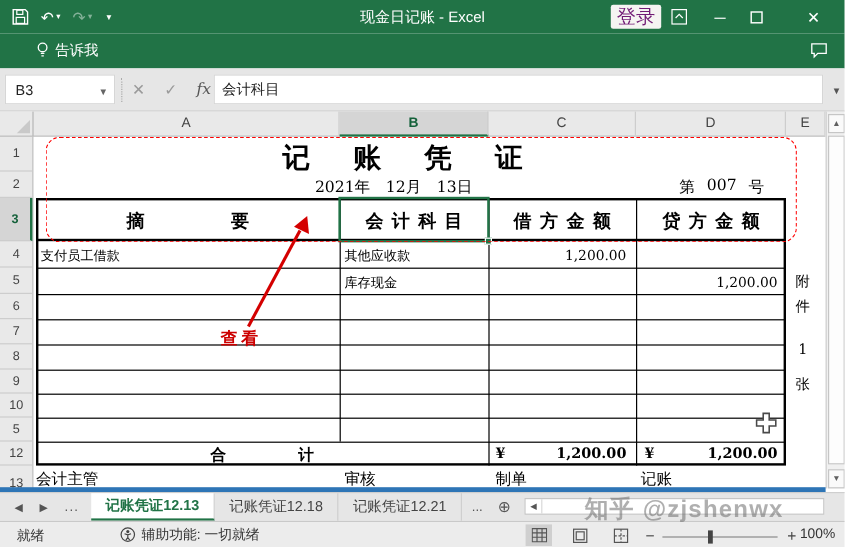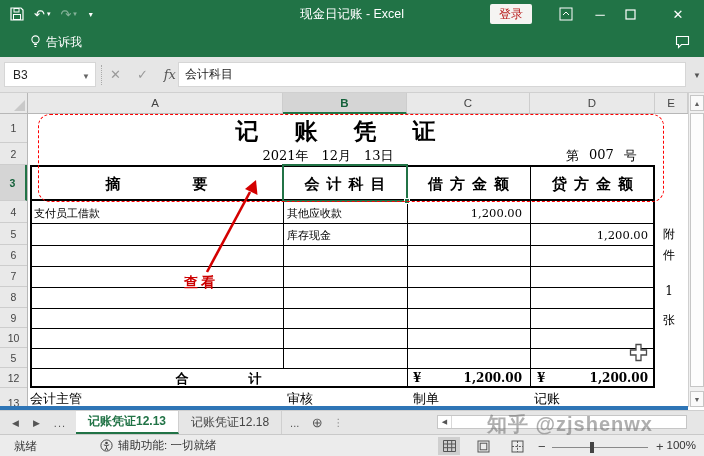--- a/index.html
+++ b/index.html
@@ -7,21 +7,21 @@
   body { font-family:"Liberation Sans", sans-serif; }
   .app { position:relative; width:704px; height:456px; background:#fff; overflow:hidden; }
 
   
   .titlebar { position:absolute; left:0; top:0; width:704px; height:28px; background:#217346; color:#fff; }
   .qat { position:absolute; left:10px; top:0; height:28px; display:flex; align-items:center; gap:10px; }
   .qat .qbtn { display:flex; align-items:center; font-size:13px; color:#fff; }
   .qat .caret { font-size:7px; margin-left:2px; }
   .dim { opacity:.45; }
   .win-title { position:absolute; left:0; top:0; width:704px; height:28px; display:flex; align-items:center; justify-content:center; font-size:12.5px; pointer-events:none; }
-  .login-btn { position:absolute; left:490px; top:4px; width:42px; height:20px; background:#f5f4f2; color:#b91c1c; font-size:12px; display:flex; align-items:center; justify-content:center; border-radius:2px; }
+  .login-btn { position:absolute; left:509px; top:4px; width:42px; height:20px; background:#f5f4f2; color:#701a75; font-size:16px; display:flex; align-items:center; justify-content:center; border-radius:2px; }
   .winbtn { position:absolute; top:0; width:28px; height:28px; display:flex; align-items:center; justify-content:center; font-size:13px; color:#fff; }
   .wb-ribbon { left:552px; } .wb-min { left:586px; } .wb-max { left:616px; } .wb-close { left:664px; }
 
   
   .menubar { position:absolute; left:0; top:28px; width:704px; height:29px; background:#217346; display:flex; align-items:center; padding-left:12px; }
   .rtabs { display:flex; align-items:center; gap:21px; }
   .rtab { color:#fff; font-size:12px; white-space:nowrap; }
   .tellme { display:flex; align-items:center; gap:5px; color:#fff; font-size:12px; margin-left:18px; }
   .chat-icon { position:absolute; right:14px; top:7px; }
 
@@ -294,20 +294,21 @@
   <div class="blueline"></div>
   <div class="tabbar">
     <div class="tb-nav">
       <span>◀</span>
       <span>▶</span>
       <span class="tb-dots">...</span>
     </div>
     <div style="display:flex;">
         <div class="stab active">记账凭证12.13</div>
         <div class="stab">记账凭证12.18</div>
+        <div class="stab">记账凭证12.21</div>
       </div>
     <div class="tb-more">...</div>
     <div class="tb-plus">⊕</div>
     <div class="tb-vdots">⋮</div>
   </div>
   <div class="hscroll">
     <div class="hs-btn">◀</div>
   </div>
   <div class="watermark">知乎 @zjshenwx</div>
 

